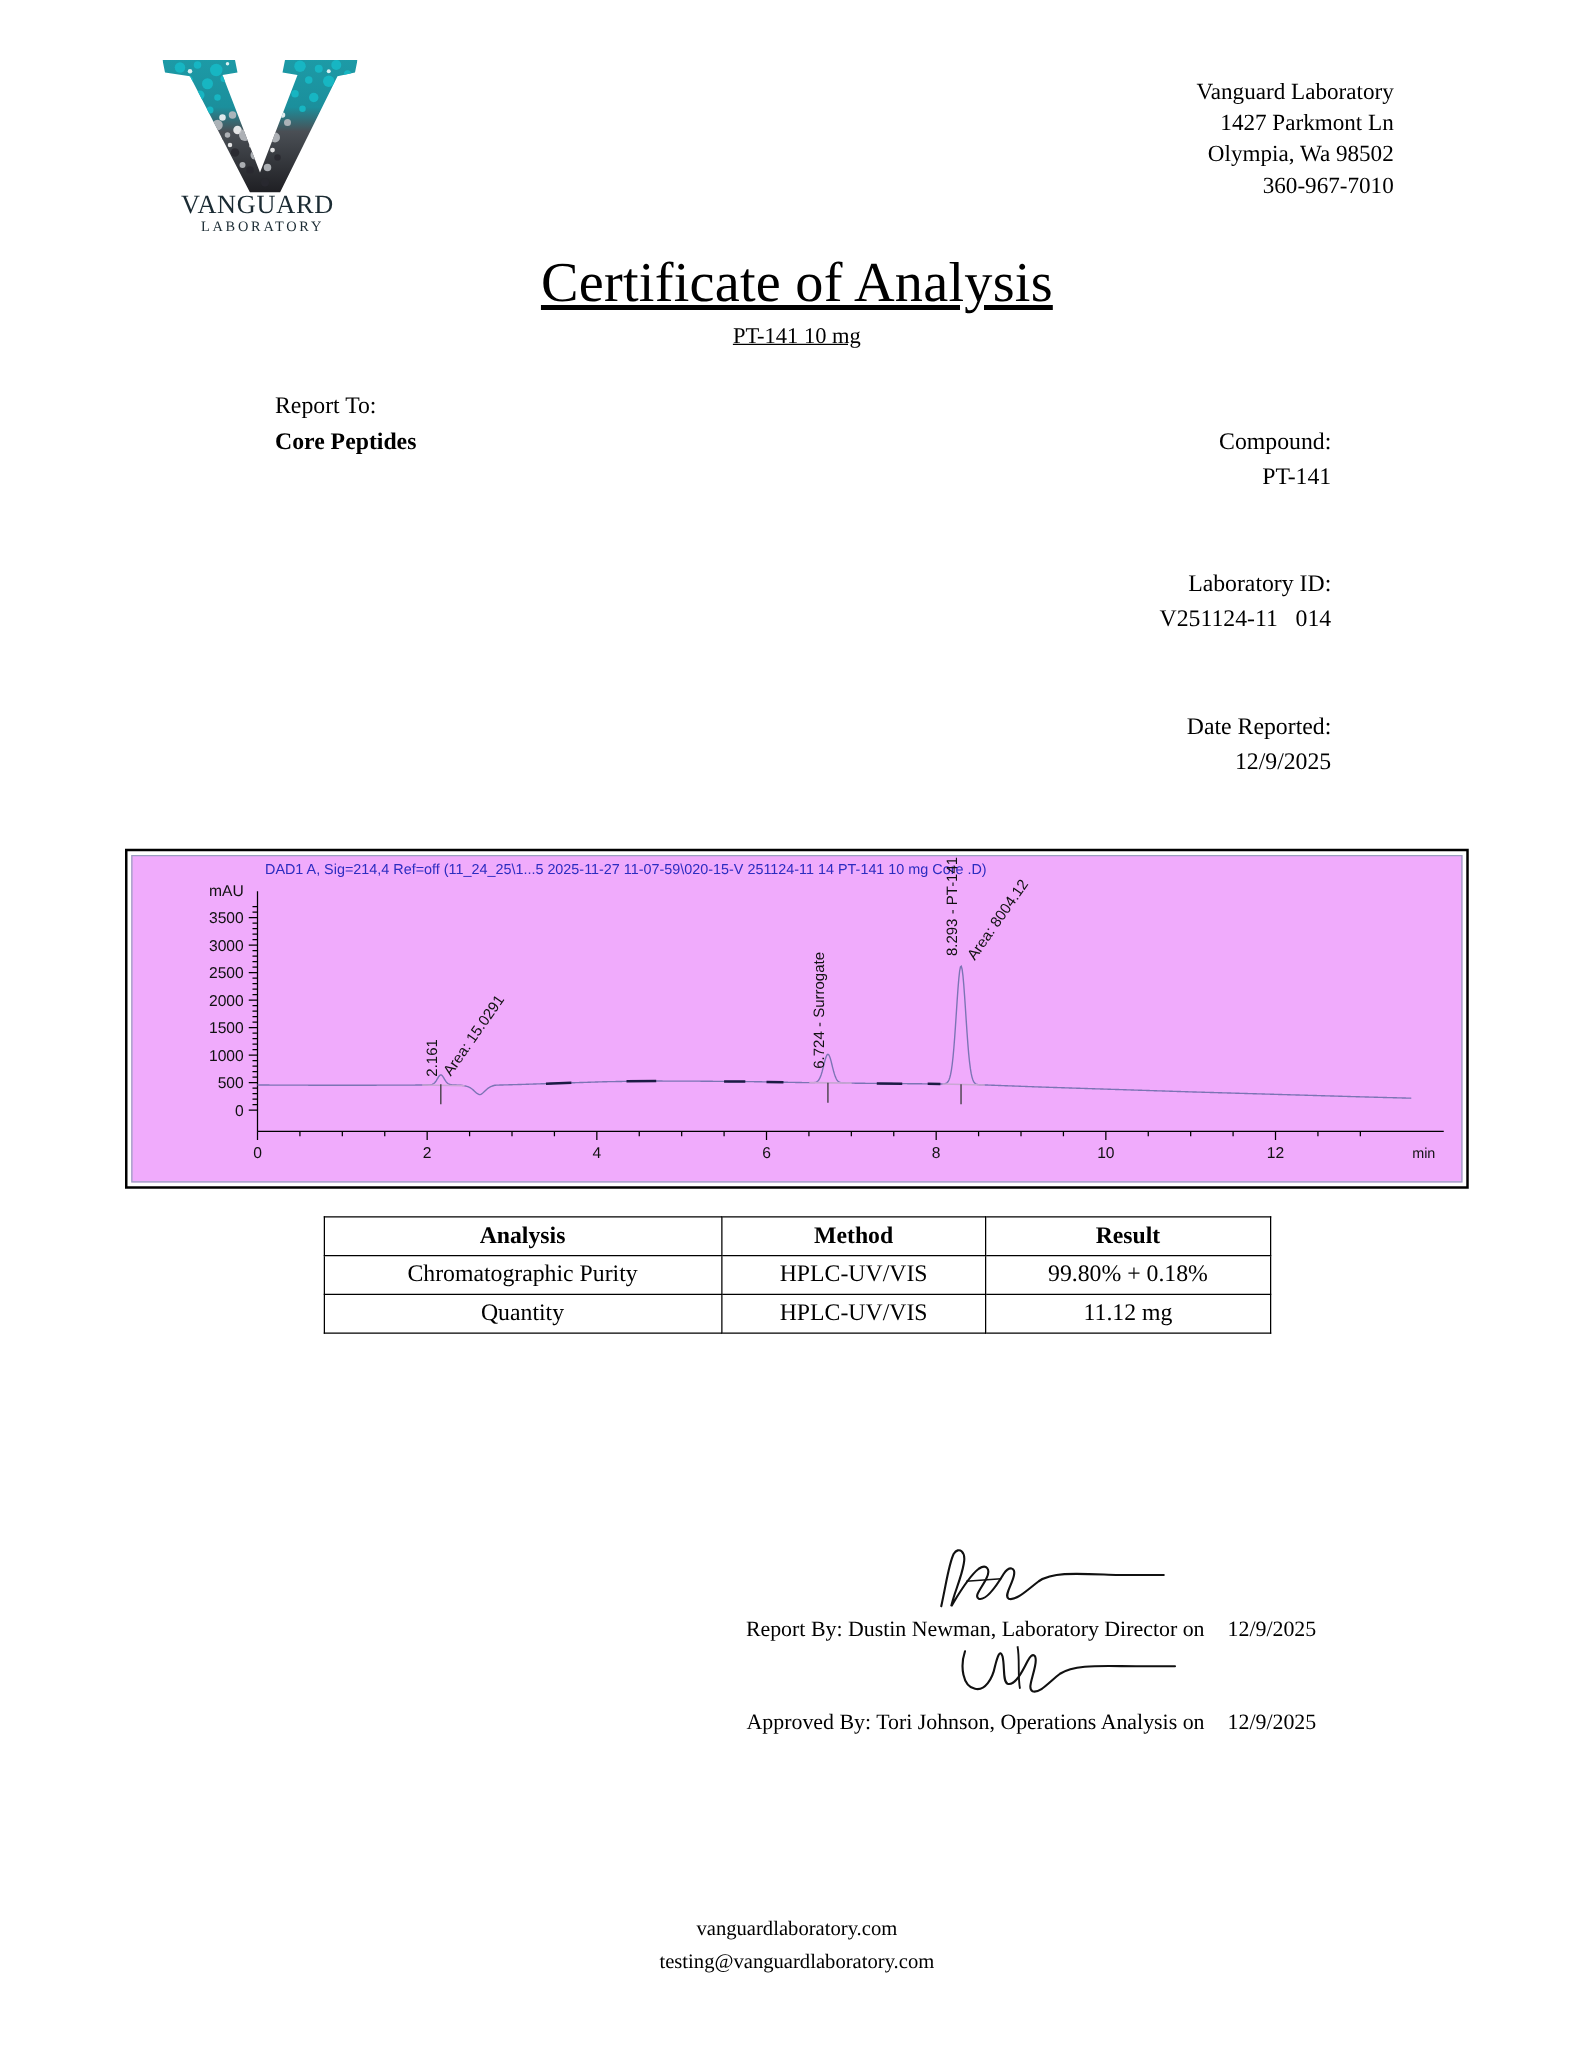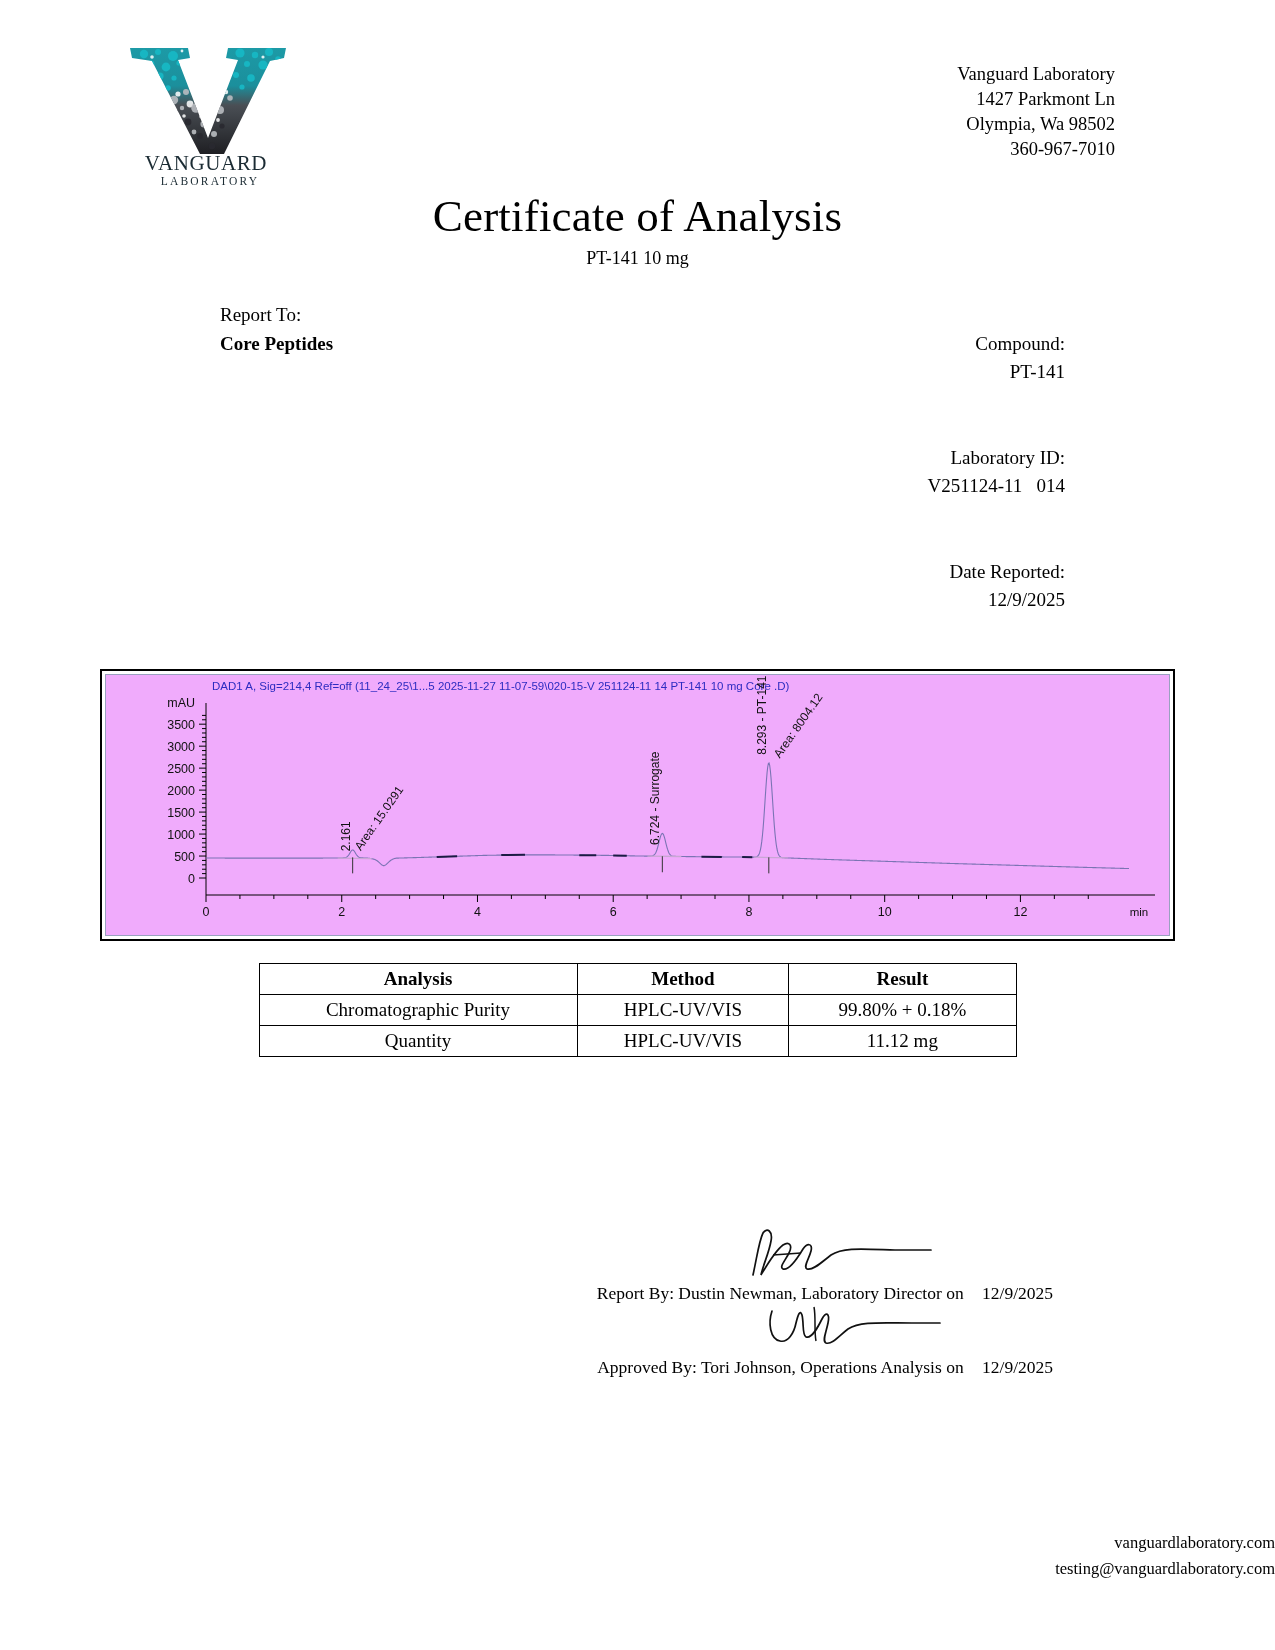--- a/index.html
+++ b/index.html
@@ -29,21 +29,21 @@
   .logo-word svg { display: block; margin: 0 auto; }
 
   .lab-address {
     position: absolute; right: 160px; top: 62px;
     text-align: right;
     font-size: 18.5px;
     line-height: 25px;
   }
 
   
-  .title-wrap { text-align: center; margin-top: 10px; }
+  .title-wrap { text-align: center; margin-top: 20px; text-decoration: underline; }
   .doc-title {
     font-size: 45px;
     line-height: 52px;
     font-weight: normal;
     margin: 0;
     letter-spacing: 0.2px;
   }
   .doc-subtitle {
     font-size: 18px;
     margin-top: 6px;
@@ -110,21 +110,21 @@
     padding-right: 222px;
     font-size: 17.5px;
   }
   .sig-date { display: inline-block; margin-left: 14px; }
   .sig-mark { position: absolute; }
 
   
   .footer {
     position: absolute;
     left: 0; right: 0; bottom: 68px;
-    text-align: right;
+    text-align: center;
     font-size: 16.5px;
     line-height: 26px;
   }
 </style>
 </head>
 <body>
 
 <div class="header">
 
   <div class="logo-block">

